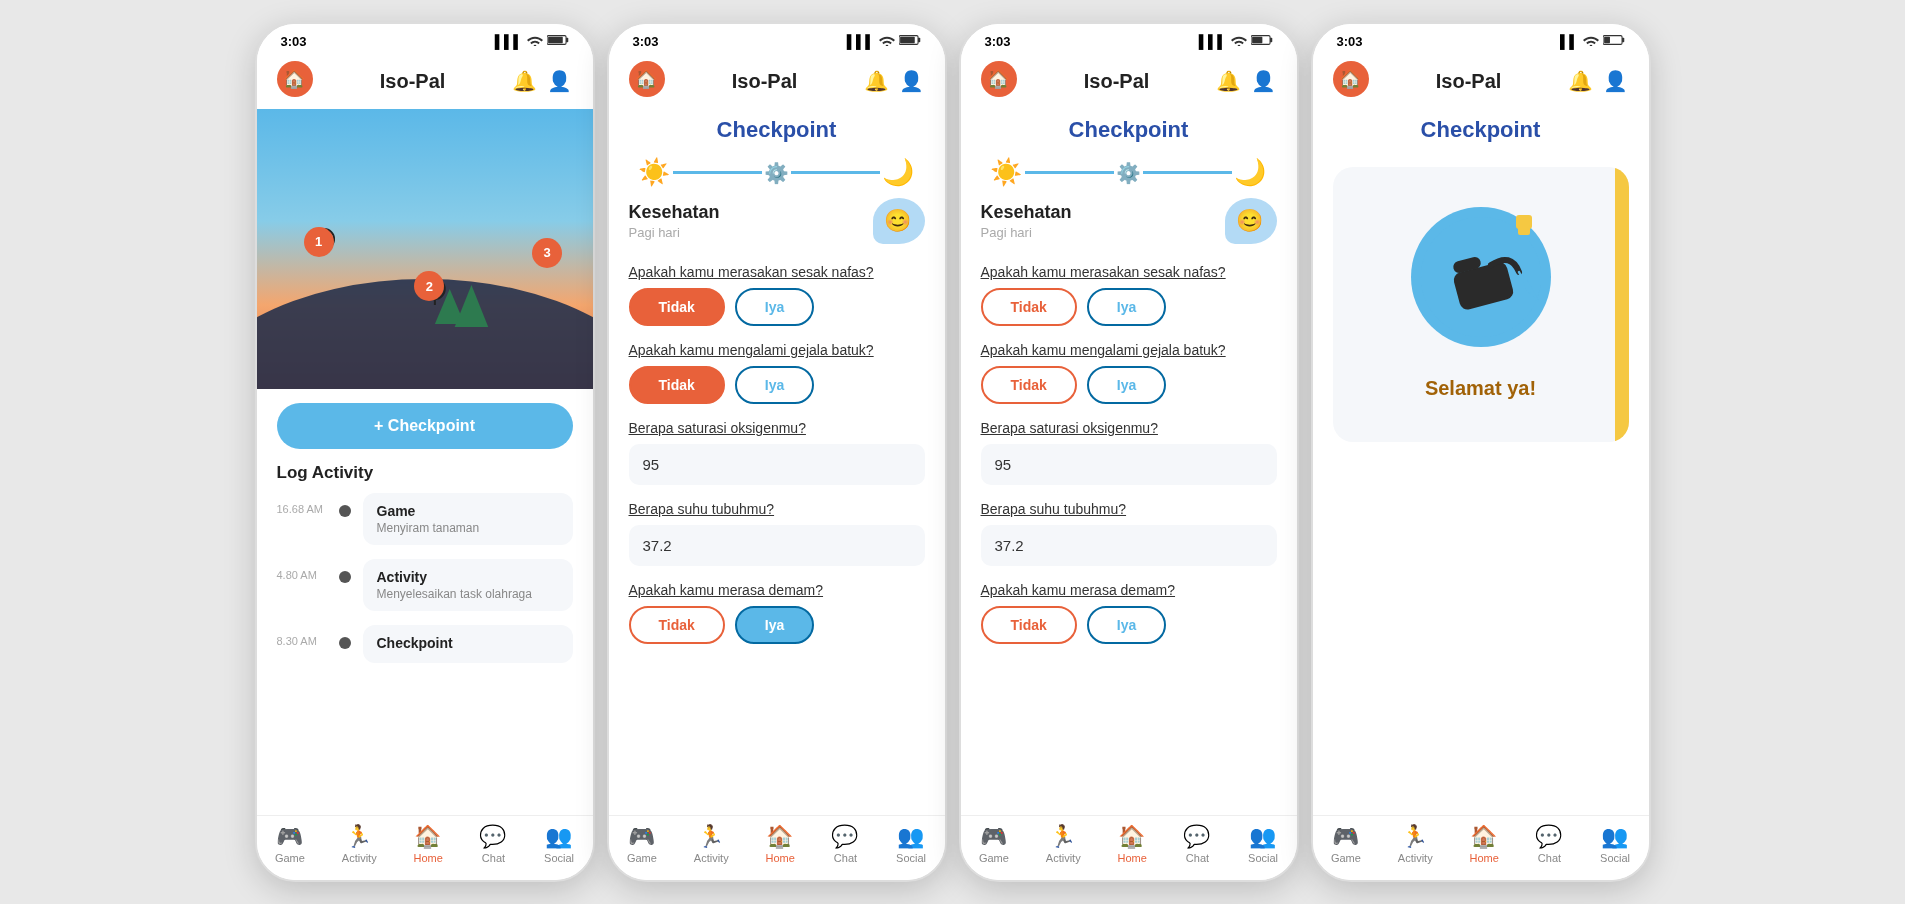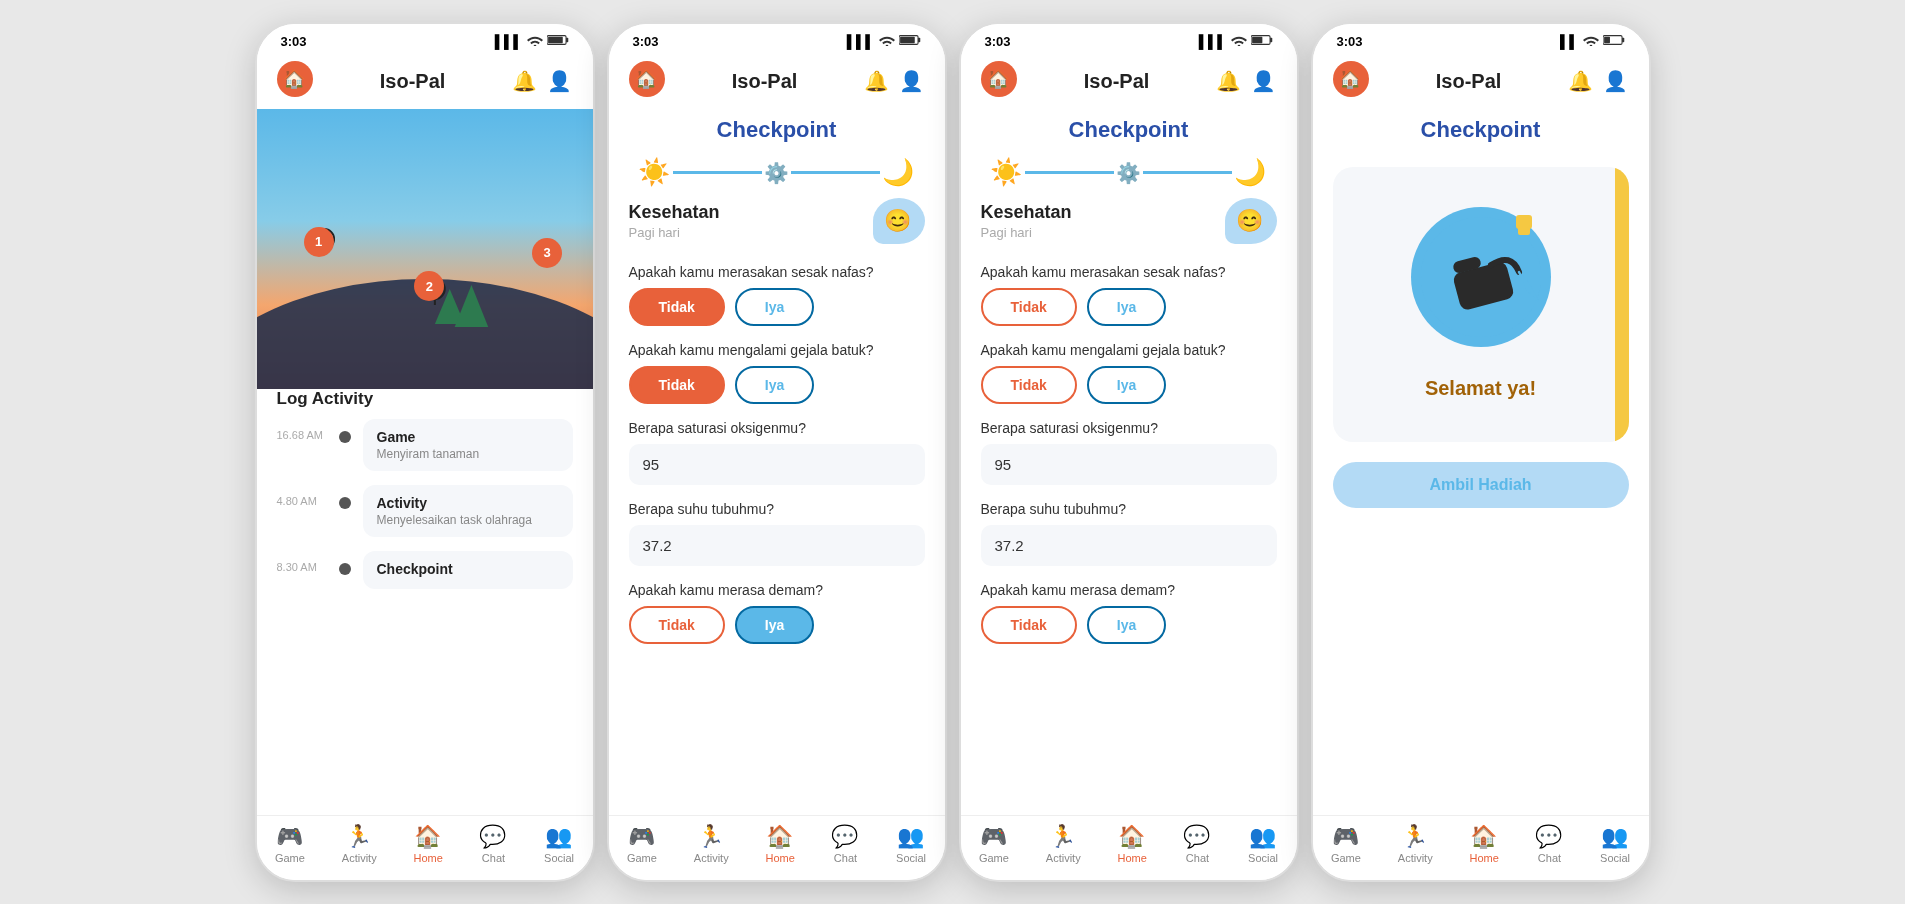--- a/index.html
+++ b/index.html
@@ -246,20 +246,21 @@
       font-size: 22px;
     }
     .question {
       margin-bottom: 16px;
     }
     .question-label {
       font-size: 14px;
       color: #333;
       margin-bottom: 8px;
       font-weight: 500;
+      text-decoration: underline;
     }
     .btn-row {
       display: flex;
       gap: 10px;
       align-items: center;
     }
     .btn-tidak {
       border: 2px solid #e8613a;
       background: #e8613a;
       color: white;
@@ -422,20 +423,21 @@
         <circle cx="10" cy="10" r="10" fill="none" stroke="#222" stroke-width="2"></circle>
         <path d="M10 20 L10 26" stroke="#222" stroke-width="2"></path>
       </g>
     </svg>
     
     <div class="map-pin" style="top:42%;left:14%">1</div>
     <div class="map-pin" style="top:58%;left:47%">2</div>
     <div class="map-pin" style="top:46%;left:82%">3</div>
   </div>
 
+  <button class="checkpoint-btn">+ Checkpoint</button>
 
   <div class="log-title">Log Activity</div>
 
   <div class="log-list">
     <div class="log-item-row">
       <span class="log-time">16.68 AM</span>
       <div class="log-dot dark"></div>
       <div class="log-card">
         <div class="log-card-title">Game</div>
         <div class="log-card-sub">Menyiram tanaman</div>
@@ -757,23 +759,20 @@
           <rect x="117" y="28" width="12" height="10" rx="2" fill="#f5c842"></rect>
 
           <rect x="55" y="70" width="55" height="38" rx="8" fill="#2a2a2a" transform="rotate(-15,82,89)"></rect>
           <path d="M90 68 Q110 55 118 75" stroke="#2a2a2a" stroke-width="6" fill="none" stroke-linecap="round"></path>
           <path d="M118 75 L128 95 M122 80 L132 98 M126 85 L136 103" stroke="#5bb8e8" stroke-width="2.5" stroke-linecap="round"></path>
           <rect x="52" y="62" width="28" height="12" rx="6" fill="#2a2a2a" transform="rotate(-15,66,68)"></rect>
         </svg>
       </div>
       <div class="reward-title">Selamat ya!</div>
     </div>
-    <button class="reward-claim-btn">
-      <span>Ambil Hadiah</span>
-    </button>
   </div>
 
   <div class="bottom-nav">
     <div class="nav-item">
       <span class="nav-icon">🎮</span>
       <span>Game</span>
     </div>
     <div class="nav-item">
       <span class="nav-icon">🏃</span>
       <span>Activity</span>

